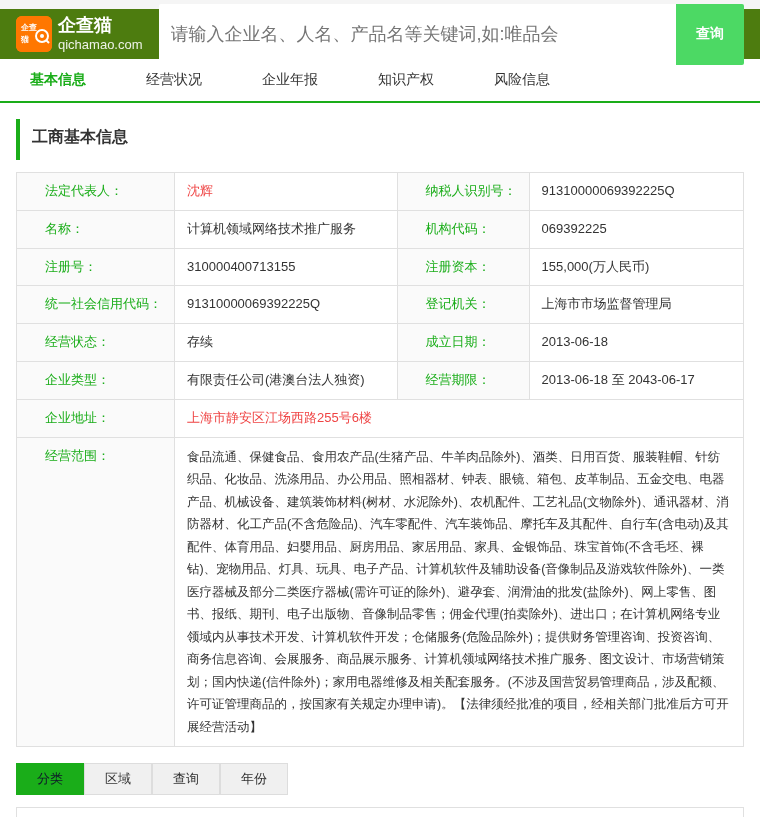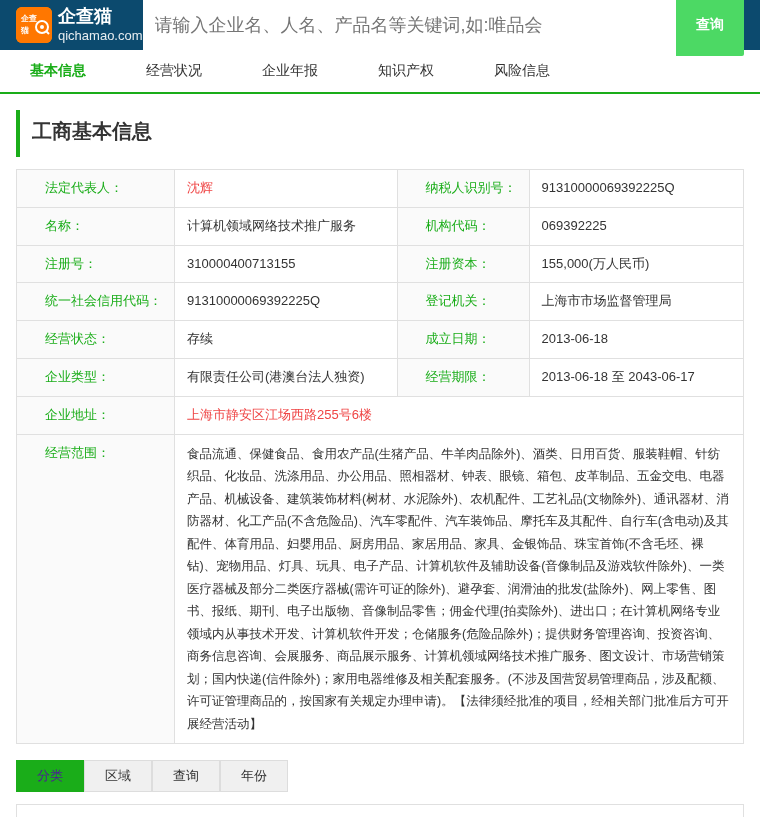--- a/index.html
+++ b/index.html
@@ -1,53 +1,53 @@
 <!DOCTYPE html>
 <html><head>
   <meta charset="utf-8">
   <style>
     * { box-sizing: border-box; margin: 0; padding: 0; }
     body { font-family: "Microsoft YaHei", "SimHei", Arial, sans-serif; font-size: 13px; background: #f5f5f5; color: #333; width: 760px; }
     
     
-    .header { background: #0c4a6e; display: flex; align-items: center; padding: 8px 16px; gap: 0; height: 50px; }
+    .header { background: #4d7c0f; display: flex; align-items: center; padding: 8px 16px; gap: 16px; height: 50px; margin-top: 9px; }
     .logo-box { display: flex; align-items: center; gap: 6px; }
     .logo-icon { width: 36px; height: 36px; background: #ff8800; border-radius: 6px; display: flex; align-items: center; justify-content: center; font-weight: bold; color: white; font-size: 14px; }
     .logo-text { color: white; font-size: 13px; line-height: 1.2; }
     .logo-text .main { font-size: 18px; font-weight: bold; }
     .search-bar { flex: 1; display: flex; }
     .search-input { flex: 1; border: none; padding: 20px 12px; font-size: 18px; outline: none; color: #999; border-radius: 2px 0 0 2px; }
     .search-btn { background: #4cd964; color: white; border: none; padding: 8px 20px; font-size: 14px; cursor: pointer; font-weight: bold; border-radius: 0 2px 2px 0; }
     
     
     .nav-tabs { background: white; display: flex; border-bottom: 2px solid #1aad19; }
     .nav-tab { padding: 12px 30px; cursor: pointer; font-size: 14px; color: #333; border-bottom: 2px solid transparent; margin-bottom: -2px; }
     .nav-tab.active { color: #1aad19; border-bottom: 2px solid #1aad19; font-weight: bold; }
     
     
     .content { background: white; padding: 16px; margin: 0; }
     
-    .section-title { font-size: 20px; font-weight: bold; color: #333; padding: 8px 0 12px 12px; border-left: 4px solid #1aad19; margin-bottom: 12px; }
+    .section-title { font-size: 16px; font-weight: bold; color: #333; padding: 8px 0 12px 12px; border-left: 4px solid #1aad19; margin-bottom: 12px; }
     
     
     .info-table { width: 100%; border-collapse: collapse; border: 1px solid #e0e0e0; }
     .info-table td { padding: 8px 12px; border: 1px solid #e0e0e0; vertical-align: top; line-height: 1.6; }
     .info-table .label { color: #1aad19; width: 120px; white-space: nowrap; background: #fafafa; padding-left: 28px; }
     .info-table .value { color: #333; }
     .info-table .value.blue { color: #ef4444; }
     .full-row td { }
     
     
     .scope-value { line-height: 1.8; color: #333; font-size: 12.5px; }
     
     
     .classify-section { margin-top: 16px; }
     .classify-tabs { display: flex; gap: 0; margin-bottom: 12px; }
     .classify-tab { padding: 6px 20px; cursor: pointer; font-size: 13px; color: #333; background: #f0f0f0; border: 1px solid #ddd; }
-    .classify-tab.active { background: #1aad19; color: #4c1d95; border-color: #1aad19; text-align: center; }
+    .classify-tab.active { background: #1aad19; color: #0f172a; border-color: #1aad19; text-align: center; }
     
     
     .classify-info { border: 1px solid #e0e0e0; }
     .classify-row { display: flex; padding: 10px 12px; border-bottom: 1px solid #f0f0f0; align-items: flex-start; }
     .classify-row:last-child { border-bottom: none; }
   </style>
 </head>
 <body>
 
 <div class="header">

